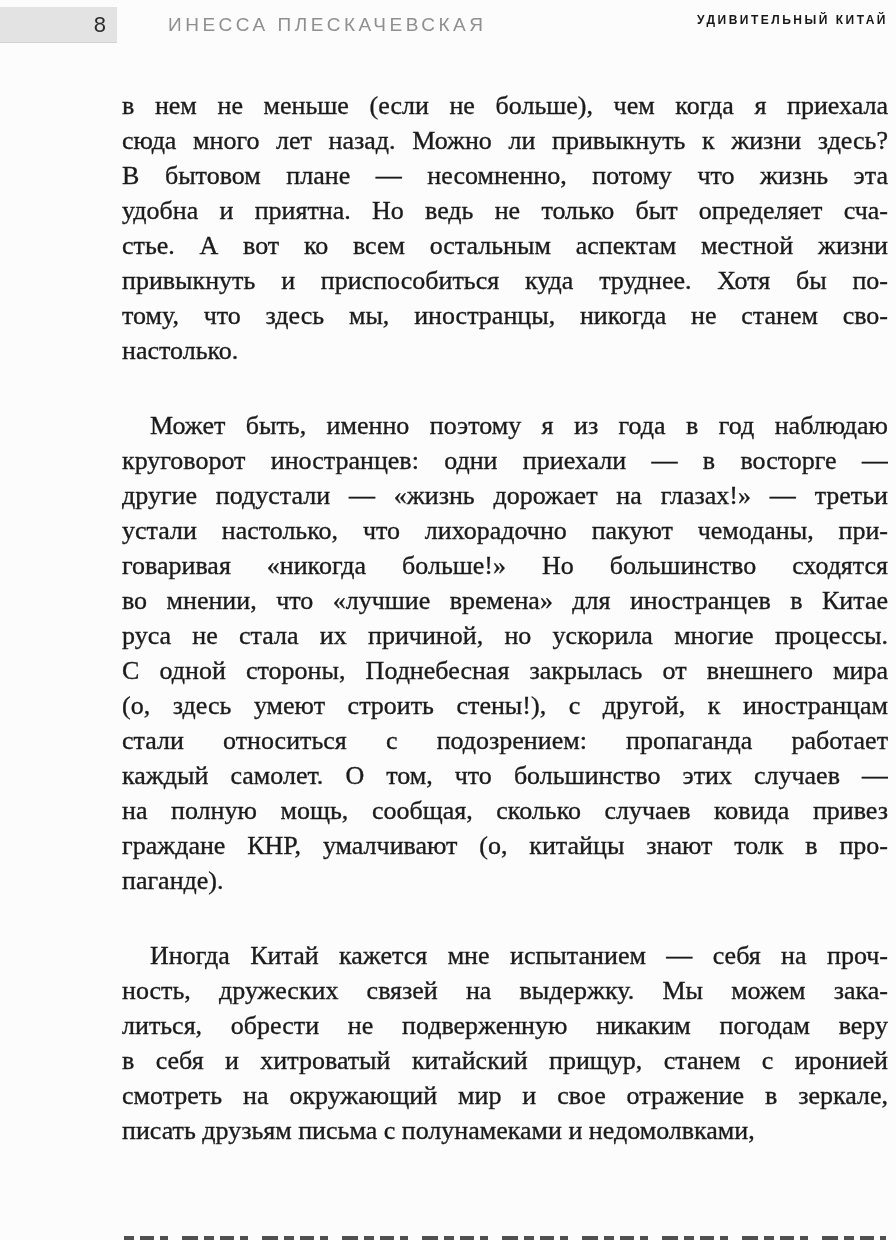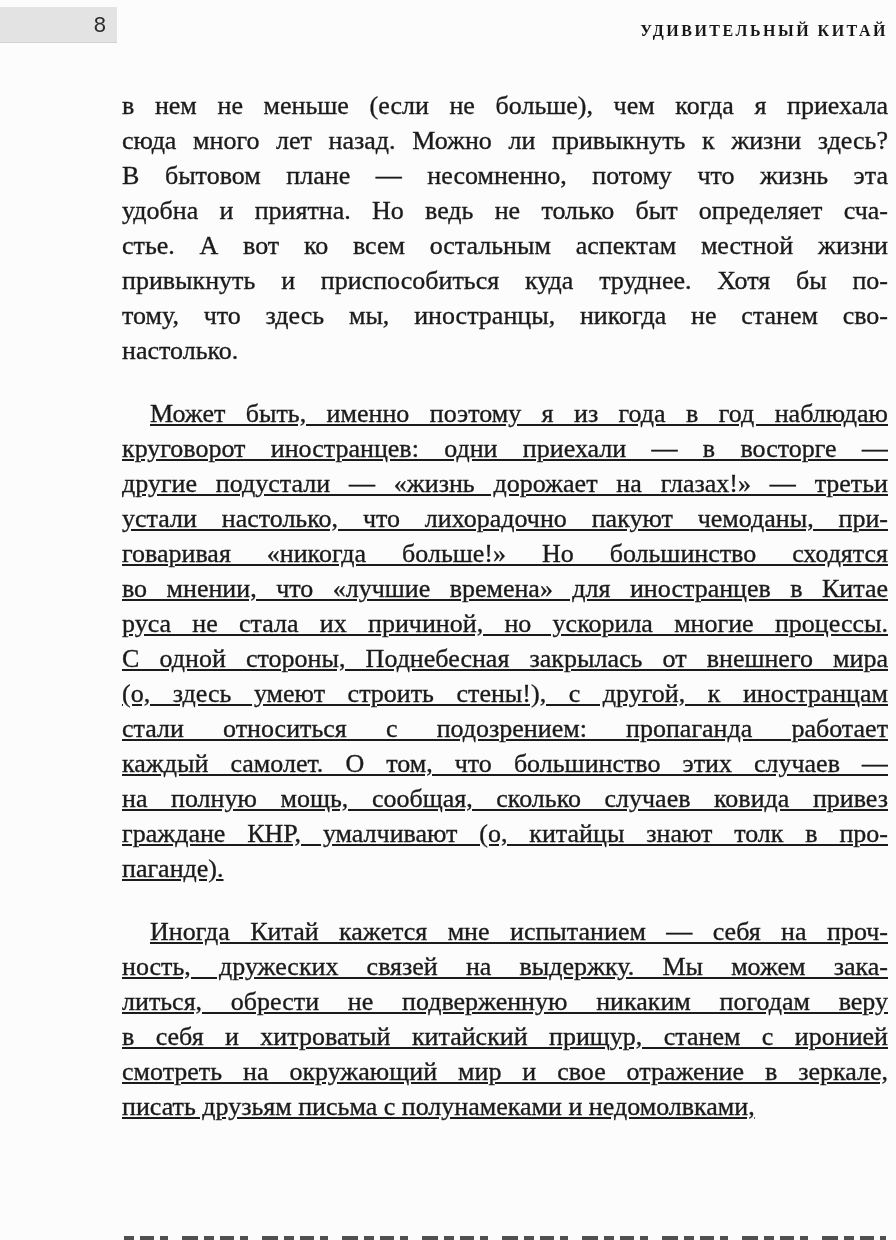--- a/index.html
+++ b/index.html
@@ -34,31 +34,31 @@
     display:flex;align-items:center;justify-content:flex-end;
     box-sizing:border-box;padding-right:11px;
     font-size:22px;color:#2b2b2b;
   }
   .author-head{
     position:absolute;left:168px;top:14px;
     font-size:19px;letter-spacing:3.5px;
     color:var(--author);font-weight:400;white-space:nowrap;
   }
   .title-head{
-    position:absolute;right:8px;top:22px;
-    font-size:16px;letter-spacing:2.5px;
-    color:var(--title);font-weight:700;white-space:nowrap;font-family:Liberation Serif, serif;
+    position:absolute;right:8px;top:13px;
+    font-size:12px;letter-spacing:2.5px;
+    color:var(--title);font-weight:700;white-space:nowrap;
   }
   
   .text-block{
     position:absolute;left:122px;top:88px;width:766px;
     font-size:26px;line-height:35px;color:var(--text);
     -webkit-text-stroke:0.35px;
   }
-  .para + .para{margin-top:28px;text-decoration:underline;}
+  .para + .para{margin-top:40px;}
   .line{
     height:35px;overflow:hidden;
     text-align:justify;
     text-align-last:justify;
     white-space:normal;
   }
   .line.last{text-align-last:left;}
   .line.first-indent{padding-left:28px;}
   
   .clipped-line{
@@ -73,20 +73,21 @@
 </style>
 </head>
 <body>
 
 <div class="page">
 
   <header class="running-head">
     <div class="pagenum-badge">
       <span>8</span>
     </div>
+    <div class="author-head">ИНЕССА ПЛЕСКАЧЕВСКАЯ</div>
     <div class="title-head">УДИВИТЕЛЬНЫЙ КИТАЙ</div>
   </header>
 
   <main class="text-block">
       <div class="para">
         <div class="line">в нем не меньше (если не больше), чем когда я приехала</div>
         <div class="line">сюда много лет назад. Можно ли привыкнуть к жизни здесь?</div>
         <div class="line">В бытовом плане — несомненно, потому что жизнь эта</div>
         <div class="line">удобна и приятна. Но ведь не только быт определяет сча-</div>
         <div class="line">стье. А вот ко всем остальным аспектам местной жизни</div>

